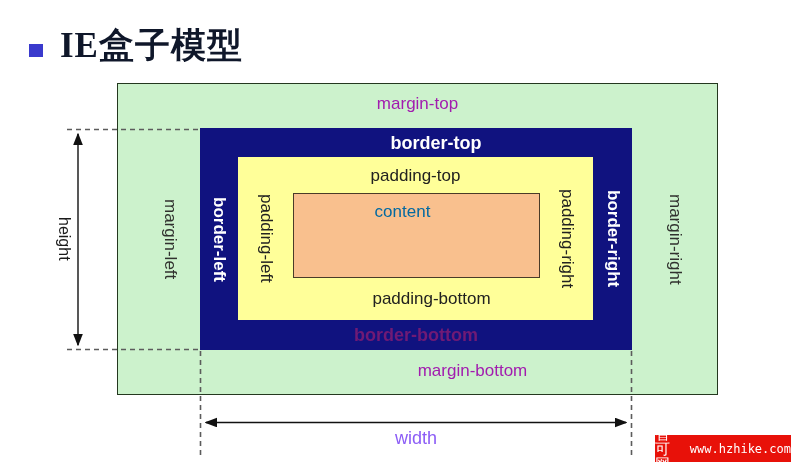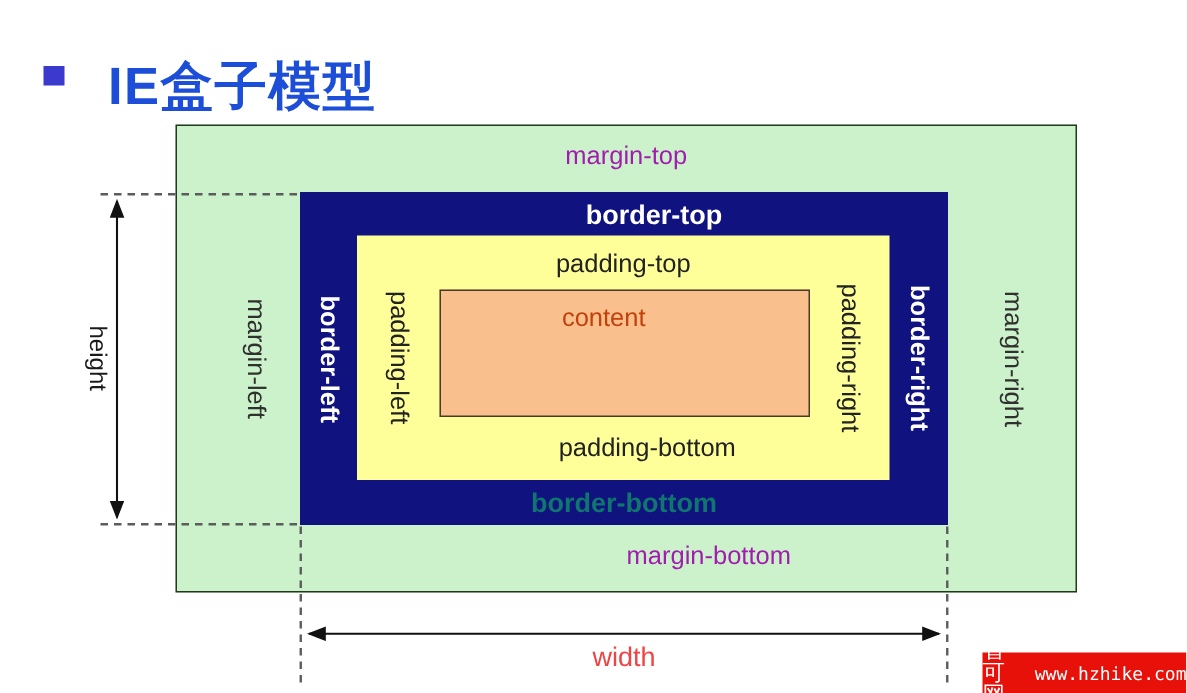--- a/index.html
+++ b/index.html
@@ -3,51 +3,51 @@
 <meta charset="utf-8">
 <style>
   html,body{margin:0;padding:0;background:#fff;}
   .stage{
     position:relative;width:791px;height:462px;background:#ffffff;overflow:hidden;
     font-family:"Liberation Sans","DejaVu Sans",sans-serif;
   }
   
   .title-bullet{position:absolute;left:29px;top:44px;width:14px;height:13px;background:#3a3acd;}
   .page-title{
-    position:absolute;left:56px;top:18px;margin:16px;font-family:Liberation Sans, sans-serif;
-    font-size:35px;font-weight:600;color:#1d4ed8;letter-spacing:1px;white-space:nowrap;
+    position:absolute;left:56px;top:18px;margin:4px;font-family:Liberation Serif, serif;
+    font-size:35px;font-weight:600;color:#0f172a;letter-spacing:1px;white-space:nowrap;
   }
   
   .box{position:absolute;box-sizing:border-box;}
   .margin-box{left:117px;top:83px;width:601px;height:312px;border:1px solid #24381f;}
   .border-box{left:200px;top:128px;width:432px;height:222px;}
   .padding-box{left:238px;top:157px;width:355px;height:163px;}
   .content-box{left:293px;top:193px;width:247px;height:85px;border:1px solid #4a3b28;}
   
   .hlabel{position:absolute;display:flex;align-items:center;justify-content:center;
           font-size:17px;color:#a21caf;white-space:nowrap;}
   .lbl-margin-top{left:117px;width:601px;top:92px;height:24px;}
   .lbl-border-top{left:200px;width:432px;top:131px;height:24px;color:#ffffff;font-weight:bold;font-size:18px;margin-left:20px;}
   .lbl-padding-top{left:238px;width:355px;top:164px;height:24px;color:#222220;}
-  .lbl-content{left:293px;width:219px;top:201px;height:22px;color:#c2410c;}
+  .lbl-content{left:293px;width:219px;top:201px;height:22px;color:#0369a1;}
   .lbl-padding-bottom{left:238px;width:355px;top:287px;height:24px;color:#222220;margin-left:16px;}
-  .lbl-border-bottom{left:200px;width:432px;top:322px;height:26px;color:#0f766e;font-weight:bold;font-size:18px;}
+  .lbl-border-bottom{left:200px;width:432px;top:322px;height:26px;color:#701a75;font-weight:bold;font-size:18px;}
   .lbl-margin-bottom{left:117px;width:711px;top:359px;height:24px;}
   
   .vlabel{position:absolute;display:flex;align-items:center;justify-content:center;
           writing-mode:vertical-rl;font-size:17px;color:#30312e;white-space:nowrap;}
   .lbl-margin-left{left:150px;width:40px;top:128px;height:222px;}
   .lbl-border-left{left:200px;width:38px;top:128px;height:222px;color:#ffffff;font-weight:bold;}
   .lbl-padding-left{left:238px;width:55px;top:157px;height:163px;color:#222220;}
   .lbl-padding-right{left:540px;width:53px;top:157px;height:163px;color:#222220;}
   .lbl-border-right{left:593px;width:39px;top:128px;height:222px;color:#ffffff;font-weight:bold;}
   .lbl-margin-right{left:635px;width:80px;top:128px;height:222px;}
   
   .lbl-height{left:48px;width:32px;top:128px;height:222px;color:#1a1a1a;font-size:16px;}
-  .lbl-width{left:200px;width:432px;top:427px;height:22px;color:#ef4444;font-size:18px;}
+  .lbl-width{left:200px;width:432px;top:427px;height:22px;color:#8b5cf6;font-size:18px;}
   
   .overlay{position:absolute;left:0;top:0;width:791px;height:462px;pointer-events:none;}
   
   .watermark{position:absolute;right:0;bottom:0;width:136px;height:27px;
              display:flex;align-items:center;justify-content:center;gap:7px;}
   .wm-name{font-size:15px;line-height:1;}
   .wm-url{font-family:"DejaVu Sans Mono","Liberation Mono",monospace;font-size:12px;line-height:1;}
 </style>
 </head>
 <body>

